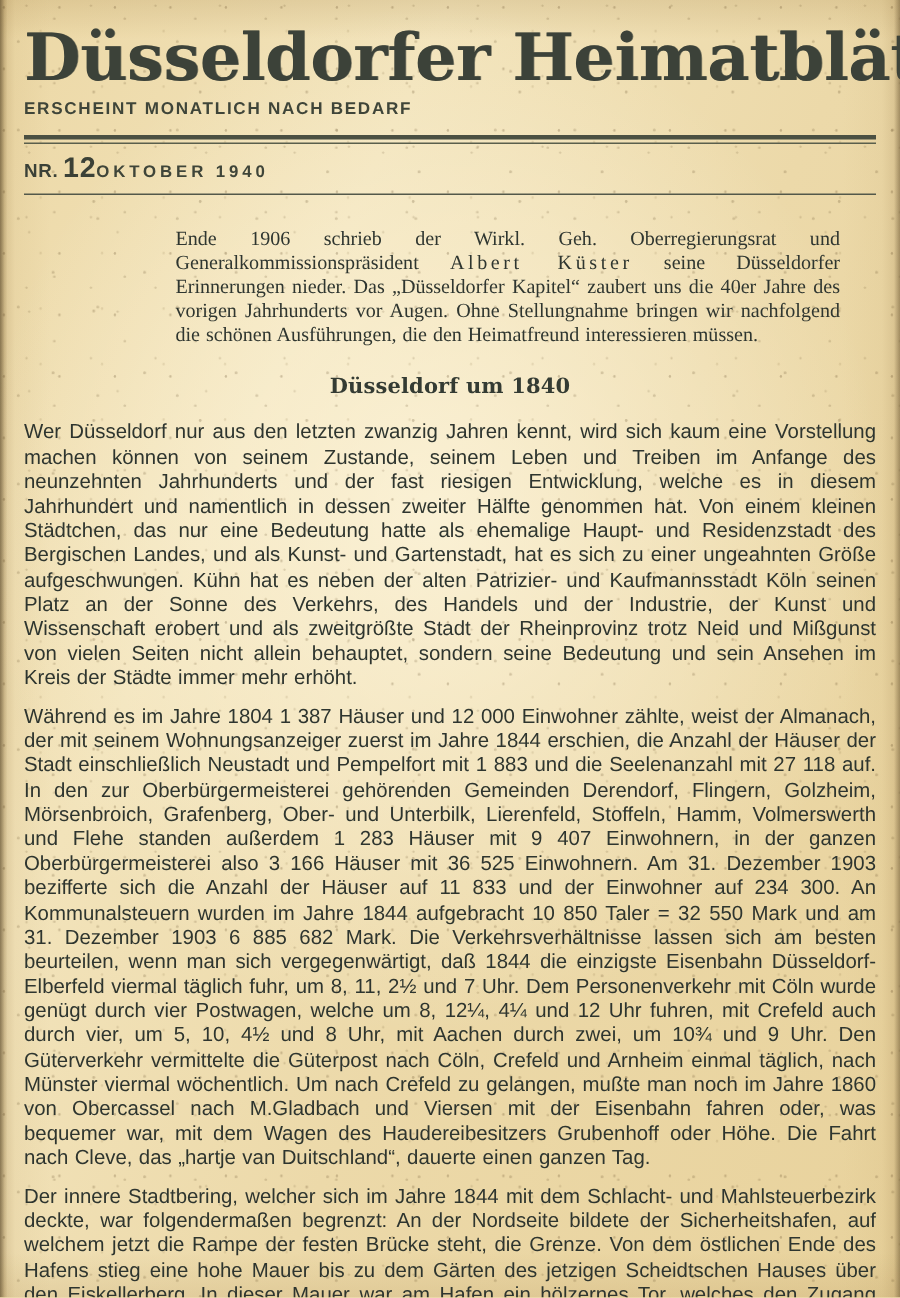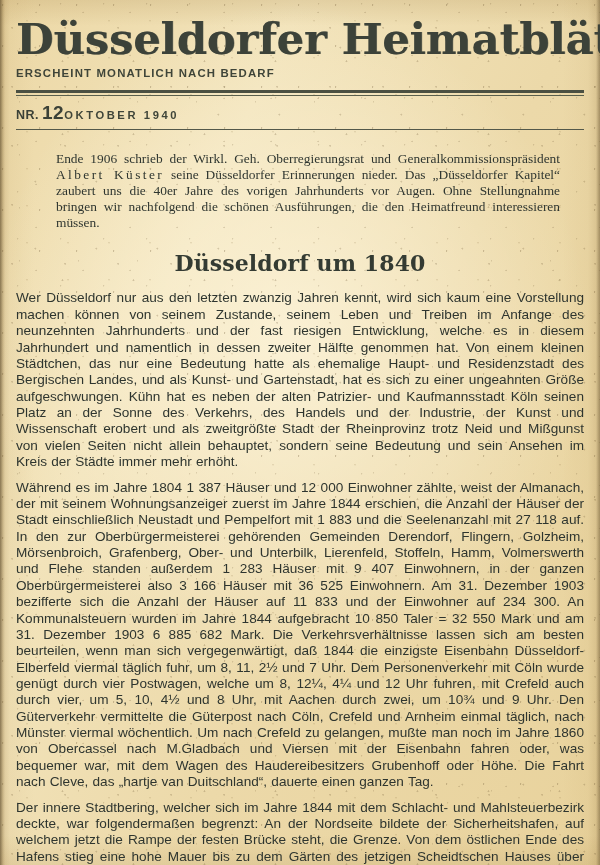--- a/index.html
+++ b/index.html
@@ -148,40 +148,40 @@
   .issue-right {
     color: #3f4539;
     font-family: "Liberation Sans", sans-serif;
     font-weight: bold;
     font-size: 11.2px;
     letter-spacing: 2.6px;
   }
 
   
   .intro {
-    margin: 21px 24px 0 40px;
+    margin: 21px 24px 0 101px;
     color: #2f3630;
     font-family: "Liberation Serif", serif;
     font-size: 13.4px;
     line-height: 16.1px;
     text-align: justify;
     text-justify: inter-word;
     word-spacing: 0.6px;
   }
   .spaced {
     letter-spacing: 2.4px;
   }
 
   
   .arttitle {
     text-align: center;
     color: #343b33;
     font-family: "DejaVu Serif", serif;
     font-weight: bold;
-    font-size: 22px;
+    font-size: 14px;
     margin-top: 19px;
     letter-spacing: 0.1px;
   }
 
   
   .body {
     margin-top: 14px;
   }
   .body p {
     margin: 0 0 9.5px 0;

